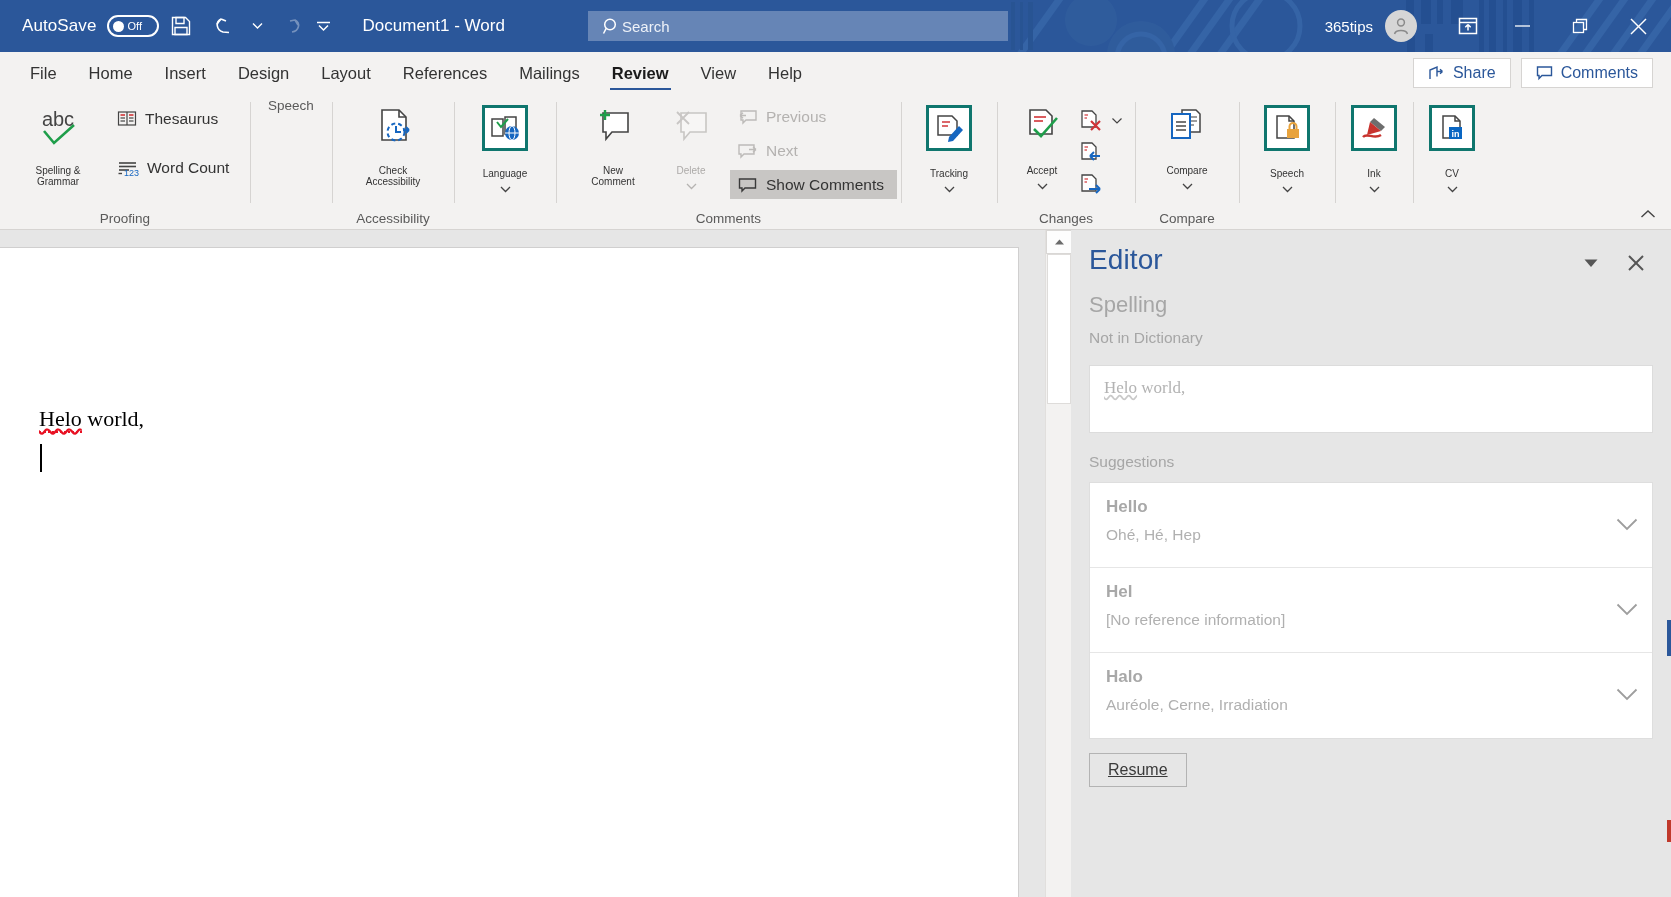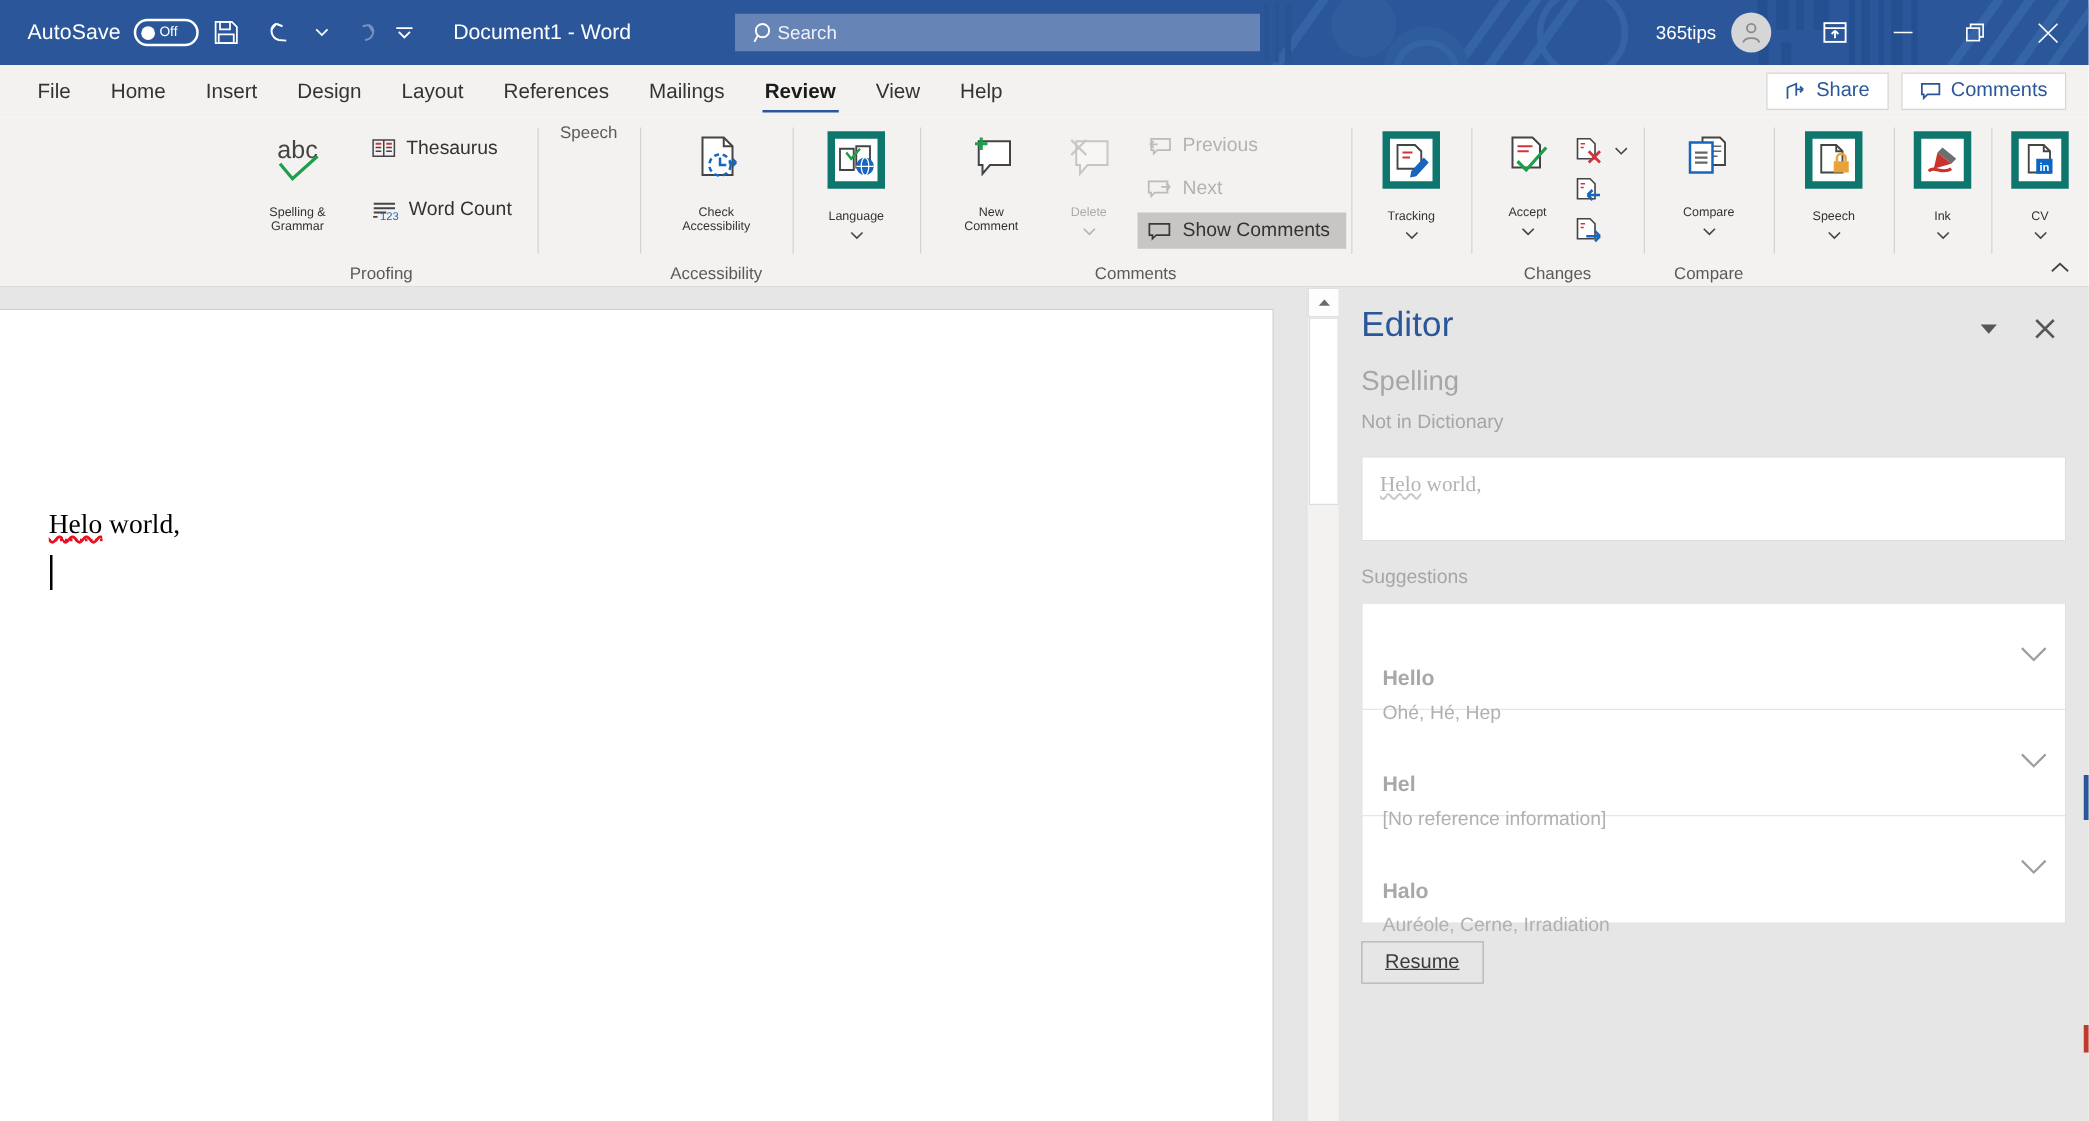--- a/index.html
+++ b/index.html
@@ -79,21 +79,21 @@
   .tabstrip-right { margin-left: auto; display: flex; align-items: center; gap: 10px; padding-right: 18px; }
   .pillbtn {
     display: flex; align-items: center; gap: 8px;
     border: 1px solid #d6d4d2; background: #ffffff;
     height: 30px; padding: 0 14px; font-size: 16px; color: #2b579a; cursor: pointer;
   }
 
   
   .ribbon {
     height: 136px; background: #f3f2f1; display: flex; align-items: stretch;
-    border-bottom: 1px solid #d6d4d2; position: relative; justify-content: flex-end;
+    border-bottom: 1px solid #d6d4d2; position: relative;
   }
   .rgroup { display: flex; flex-direction: column; position: relative; padding: 0 2px; }
   .rgroup-body { flex: 1; display: flex; align-items: flex-start; padding-top: 6px; }
   .rgroup-label {
     height: 22px; font-size: 13.5px; color: #5a5a5a; text-align: center;
     display: flex; align-items: center; justify-content: center;
   }
   .rgroup + .rgroup::before {
     content:""; position: absolute; left: 0; top: 8px; bottom: 26px; width: 1px; background: #d6d4d2;
   }
@@ -102,21 +102,21 @@
     width: auto; min-width: 56px; display: flex; flex-direction: column; align-items: center;
     padding: 4px 8px 2px; cursor: pointer; border: 1px solid transparent;
   }
   .bigbtn .ico { height: 44px; display: flex; align-items: center; justify-content: center; }
   .bigbtn .lbl {
     font-size: 10px; color: #333; text-align: center; line-height: 1.12; margin-top: 16px;
     white-space: pre-line;
   }
   .bigbtn .chev { margin-top: 1px; }
   .bigbtn.boxed .ico {
-    border: 6px solid #0f766e; background: #fff; width: 46px; height: 46px; margin-bottom: 1px;
+    border: 3px solid #0f766e; background: #fff; width: 46px; height: 46px; margin-bottom: 1px;
   }
   .bigbtn.disabled .lbl { color: #acaaa8; }
 
   .smallrow {
     display: flex; align-items: center; gap: 8px; height: 29px; padding: 0 6px;
     cursor: pointer; border: 1px solid transparent;
   }
   .smallrow .lbl { font-size: 15.5px; color: #333; white-space: nowrap; }
   .smallrow.disabled .lbl { color: #b4b2b0; }
   .smallrow.highlighted { background: #c8c6c4; }
@@ -187,21 +187,21 @@
     text-decoration: underline wavy #c9c9c9;
     text-decoration-skip-ink: none;
   }
   .ed-suggestions-label { font-size: 15.5px; color: #a6a6a6; margin-top: 20px; }
   .sugg-list { margin-top: 11px; background: #ffffff; border: 1px solid #dedede; }
   .sugg {
     position: relative; height: 85px; padding: 14px 16px;
     border-bottom: 1px solid #e6e6e6; cursor: pointer;
   }
   .sugg:last-child { border-bottom: none; }
-  .sugg .word { font-size: 17px; font-weight: bold; color: #a8a8a8; margin-top: 36px; }
+  .sugg .word { font-size: 17px; font-weight: bold; color: #a8a8a8; }
   .sugg .syn { font-size: 15.5px; color: #b0b0b0; margin-top: 9px; }
   .sugg .chev { position: absolute; right: 14px; top: 34px; color: #a8a8a8; cursor: pointer; }
   .resume-btn {
     margin-top: 14px; display: inline-flex; align-items: center; justify-content: center;
     height: 34px; padding: 0 18px; background: #e6e6e6; border: 1px solid #b3b3b3;
     font-size: 16px; color: #3a3a3a; cursor: pointer;
   }
   .resume-btn .u { text-decoration: underline; }
   .edge-blue { position: absolute; right: 0; top: 390px; width: 4px; height: 36px; background: #2b579a; }
   .edge-red  { position: absolute; right: 0; top: 590px; width: 4px; height: 22px; background: #c0392b; }

